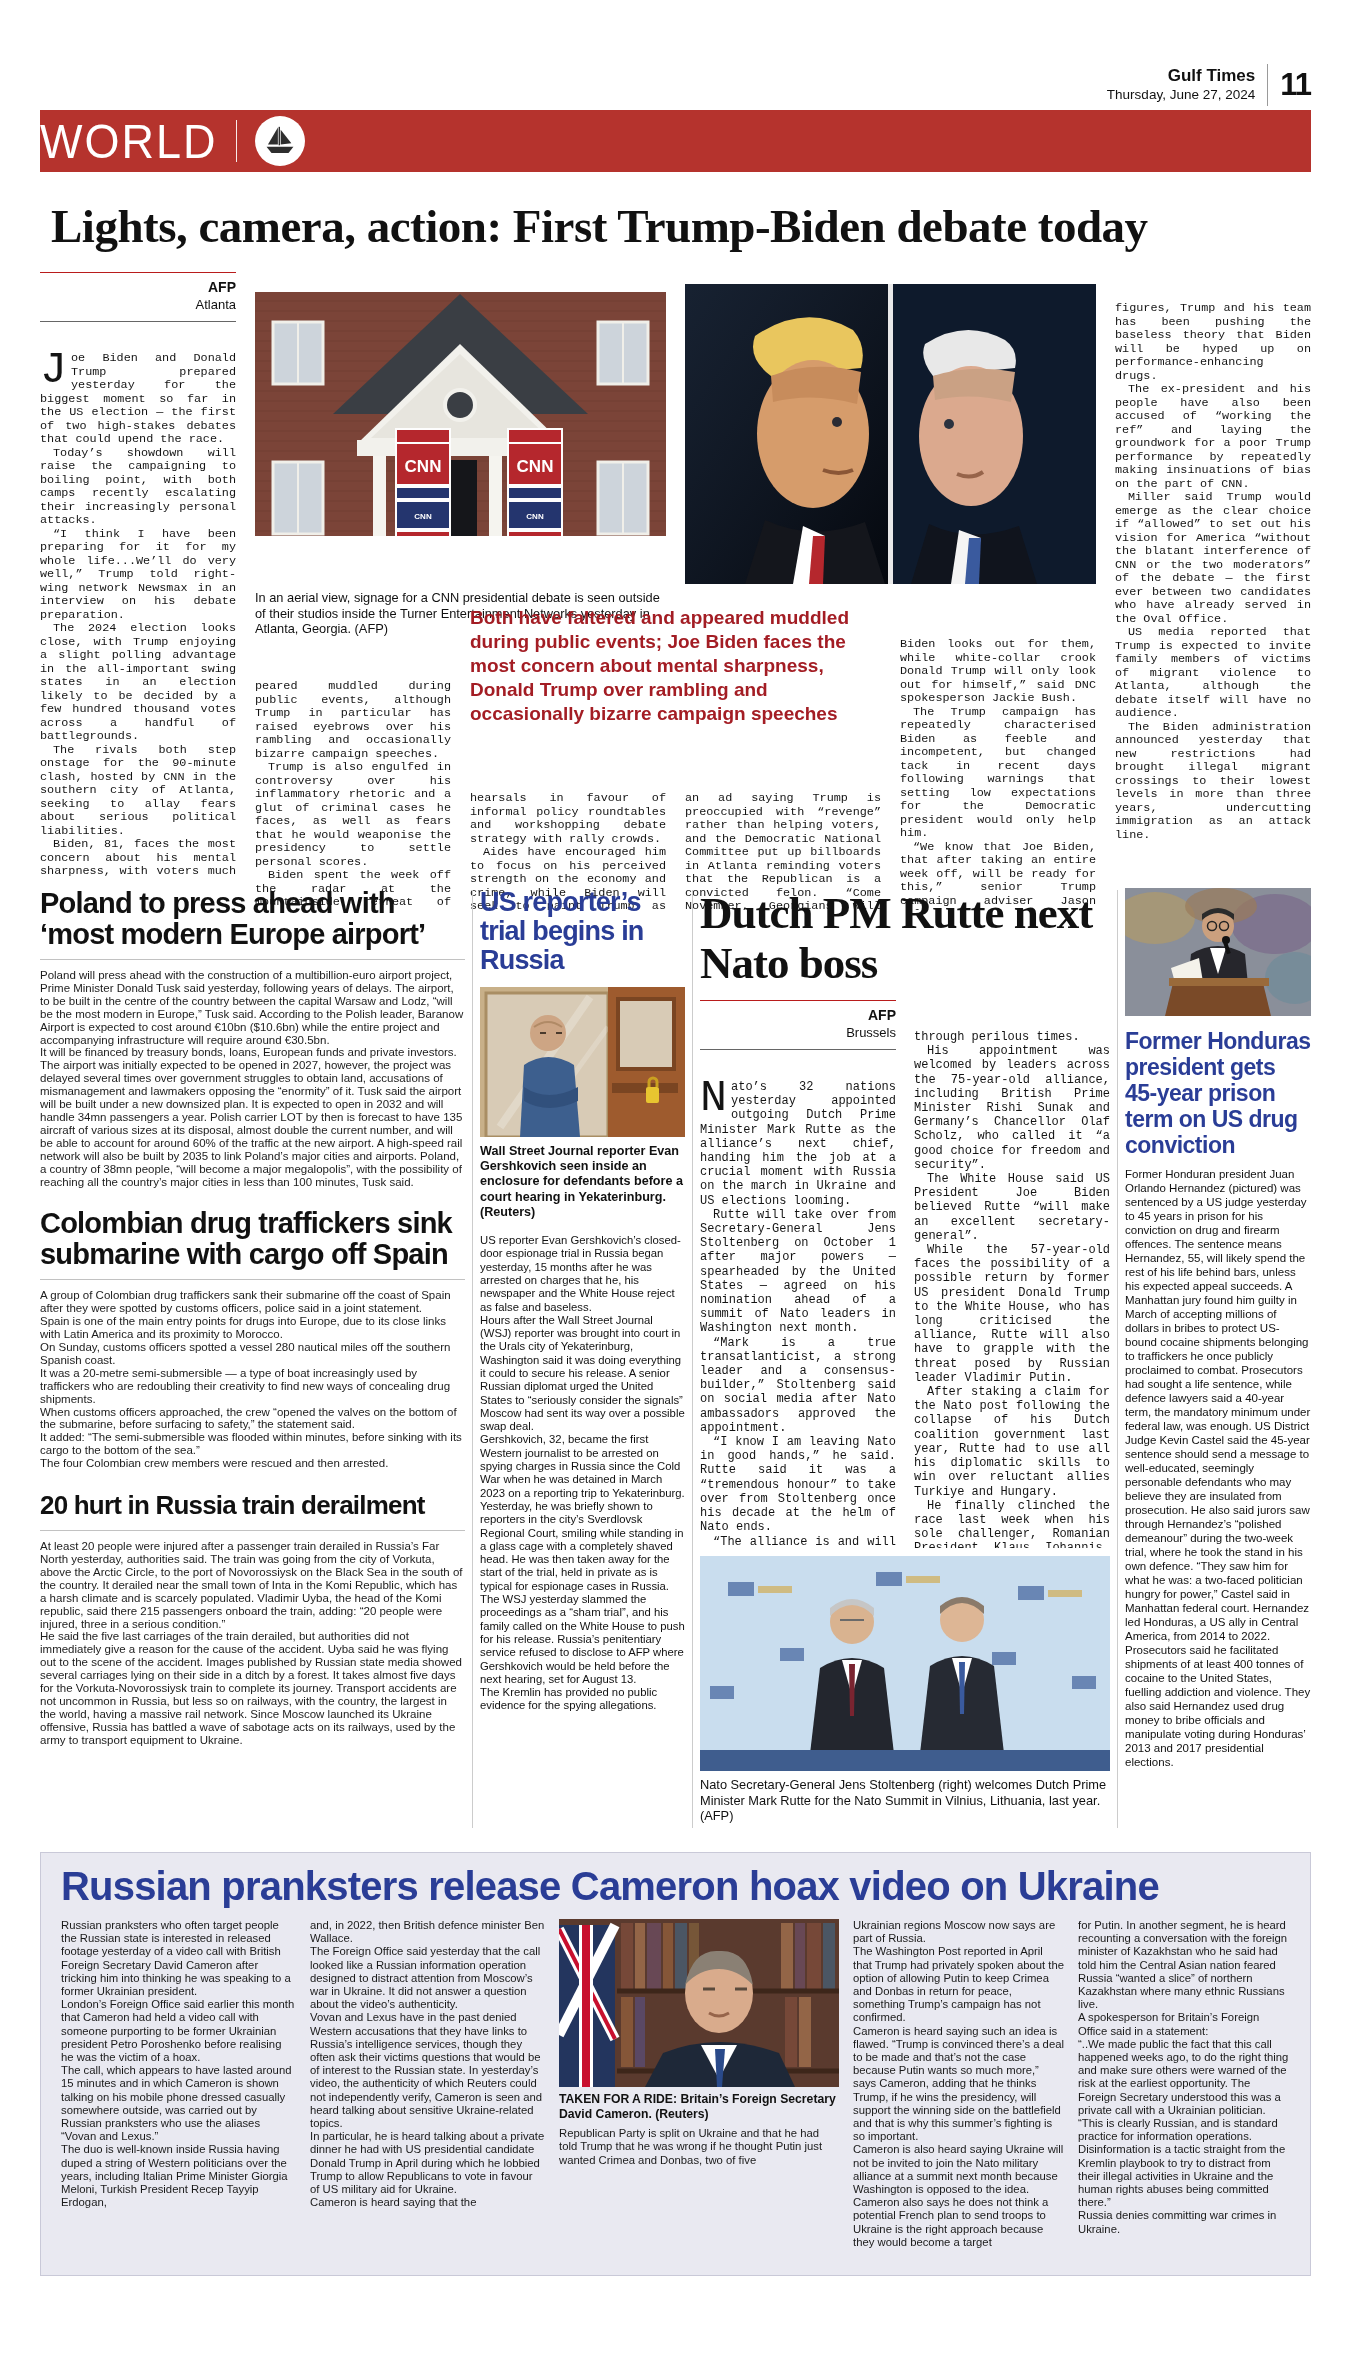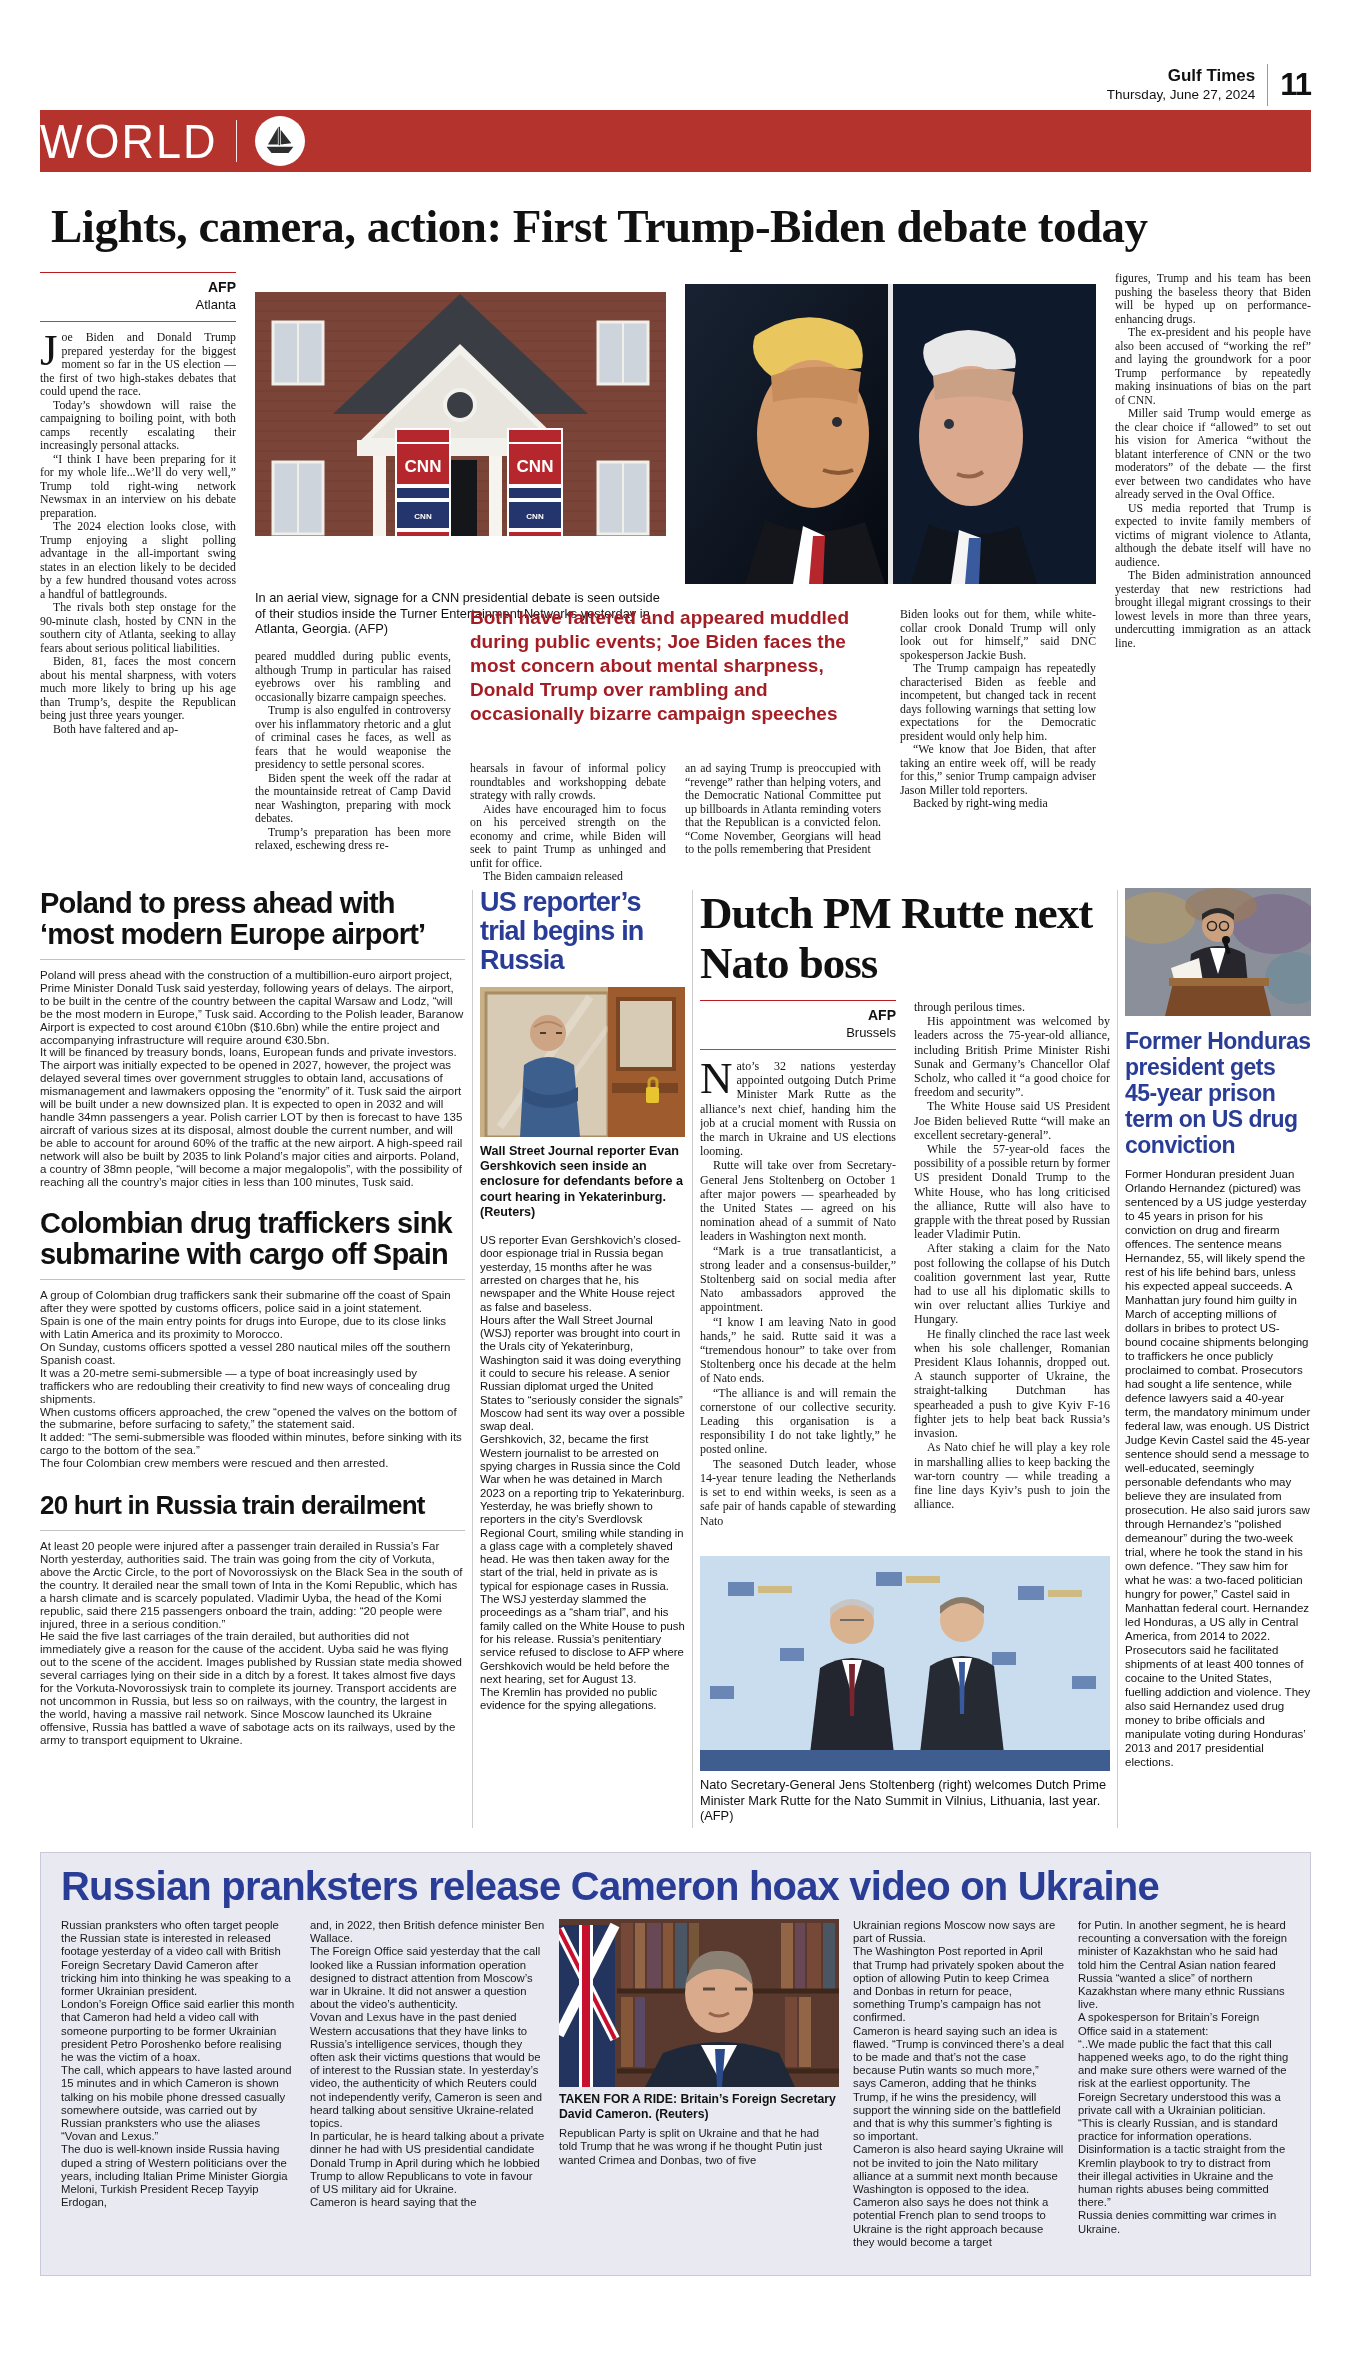--- a/index.html
+++ b/index.html
@@ -18,22 +18,22 @@
           gap:18px;padding-right:12px;box-sizing:border-box;}
   .banner-word{color:#fff;font-size:45px;font-weight:300;letter-spacing:2px;line-height:1;transform:scaleY(1.05);}
   .banner-sep{width:1.5px;height:42px;background:rgba(255,255,255,.9);}
   .banner-circle{width:50px;height:50px;border-radius:50%;background:#fff;display:flex;
                  align-items:center;justify-content:center;}
   
   .lead-h1{position:absolute;left:40px;top:188px;width:1271px;margin:11px;
            font-family:"Liberation Serif",serif;font-size:47px;font-weight:600;
            letter-spacing:-0.5px;white-space:nowrap;}
   .lead-body{position:absolute;left:40px;top:268px;width:1271px;height:612px;}
-  .serif-text{font-family:Liberation Serif, serif;font-size:11.8px;line-height:13.5px;
-              text-align:justify;color:#141414;}
+  .serif-text{font-family:Liberation Mono, monospace;font-size:11.8px;line-height:13.5px;
+              text-align:justify;color:#141414;margin-top:30px;}
   .serif-text p{margin:0;text-indent:13px;}
   .serif-text p:first-child{text-indent:0;}
   .dropcap p:first-child::first-letter{float:left;font-size:45px;line-height:36px;
               padding:1px 4px 0 0;}
   .lcol{position:absolute;overflow:hidden;}
   .c1{left:0;top:4px;width:196px;height:608px;}
   .c2{left:215px;top:382px;width:196px;height:230px;}
   .c3{left:430px;top:494px;width:196px;height:118px;}
   .c4{left:645px;top:494px;width:196px;height:118px;}
   .c5{left:860px;top:340px;width:196px;height:272px;}

